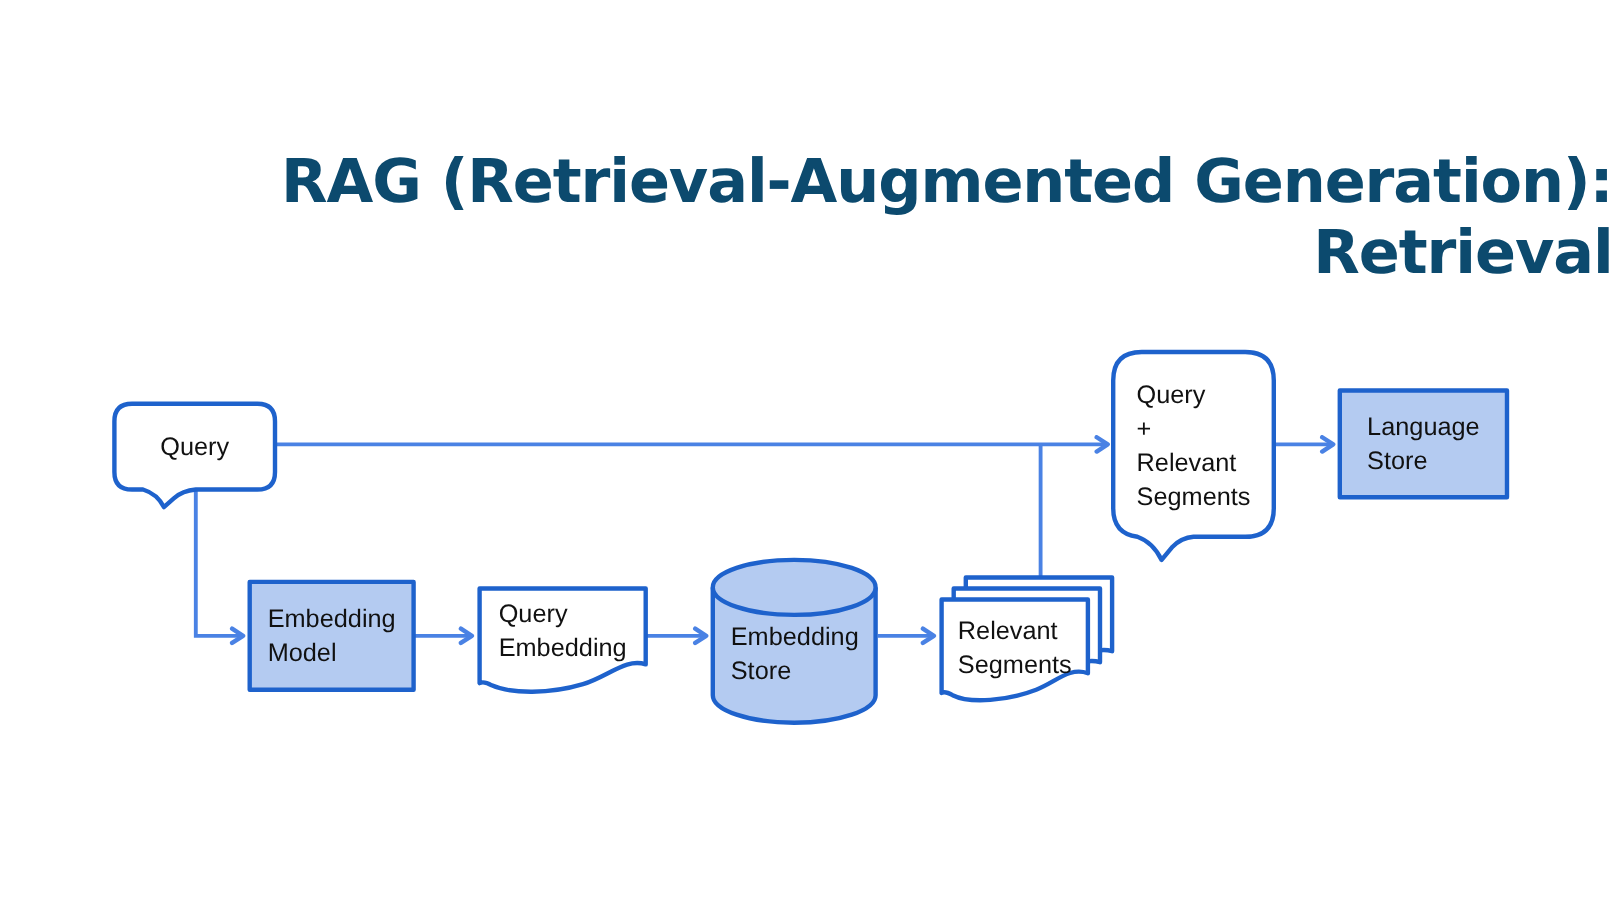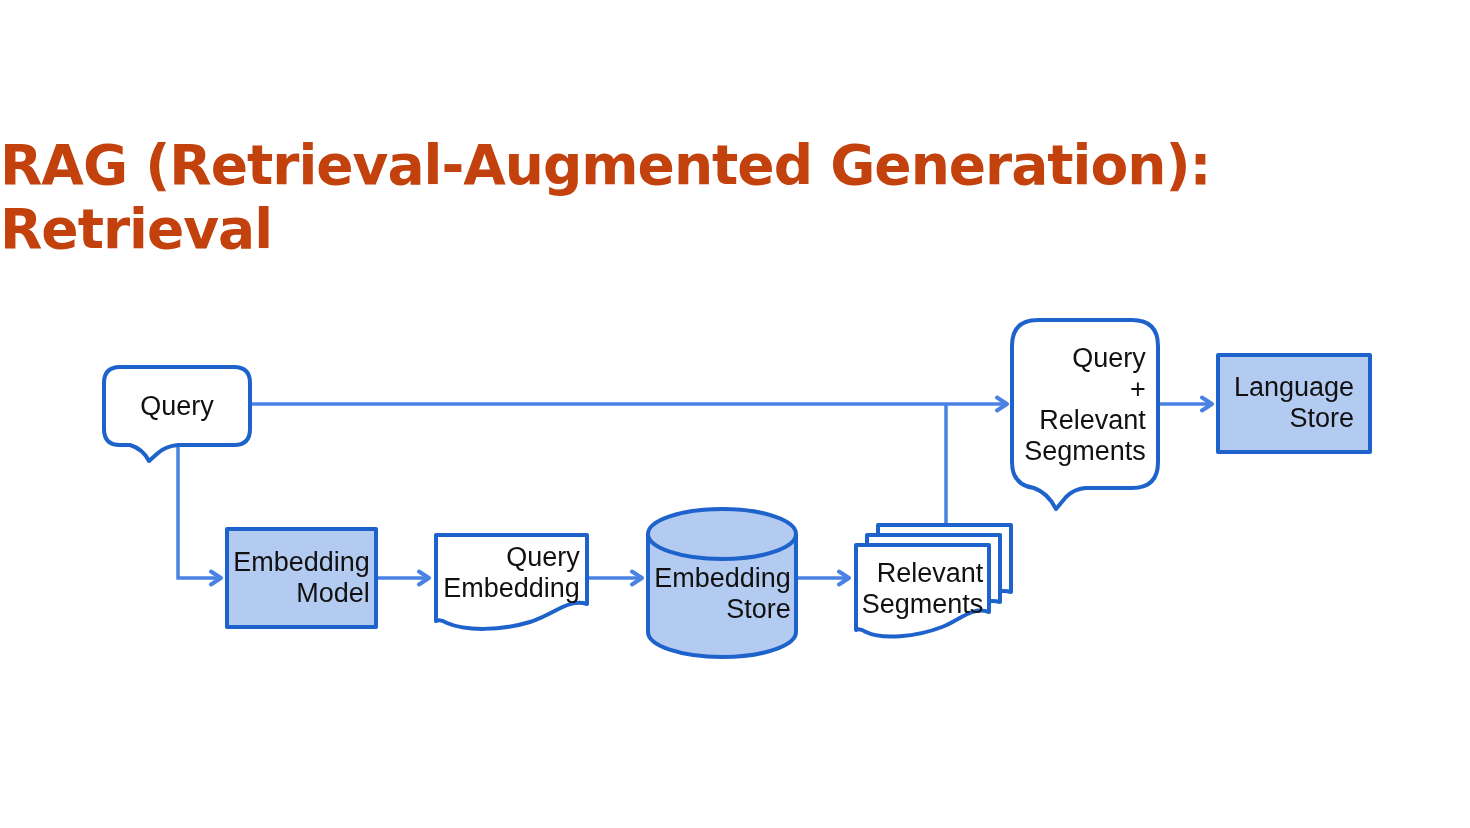--- a/index.html
+++ b/index.html
@@ -7,27 +7,27 @@
     position: relative;
     width: 1470px;
     height: 828px;
     background: var(--background, #fff);
     overflow: hidden;
     font-family: "Liberation Sans", sans-serif;
   }
   .diagram-title {
     position: absolute;
     left: 0; right: 4px; top: 134px;
-    text-align: left;
+    text-align: right;
     font-family: "DejaVu Sans", sans-serif;
     font-weight: bold;
     font-size: 55px;
     line-height: 1.16;
     letter-spacing: -1px;
-    color: #c2410c;
+    color: #0c4a6e;
     white-space: pre-line;
   }
   .diagram-svg { position: absolute; left: 0; top: 0; }
   .connector {
     stroke: var(--connector-blue, #4a82e4);
     stroke-width: 3.5;
     fill: none;
     stroke-linecap: butt;
     stroke-linejoin: miter;
   }
@@ -36,23 +36,23 @@
     stroke-width: 4;
     stroke-linejoin: round;
     fill: var(--shape-fill-white, #ffffff);
   }
   .shape.filled { fill: var(--shape-fill-blue, #b4cbf1); }
   .node-label {
     position: absolute;
     display: flex;
     align-items: center;
     justify-content: center;
-    text-align: right;
+    text-align: left;
     white-space: pre-line;
-    font-size: 27px;
+    font-size: 23px;
     line-height: 31px;
     color: var(--text-color, #111);
   }
 </style>
 </head>
 <body>
 
 <div class="canvas">
 
   <div class="diagram-title">RAG (Retrieval-Augmented Generation):

